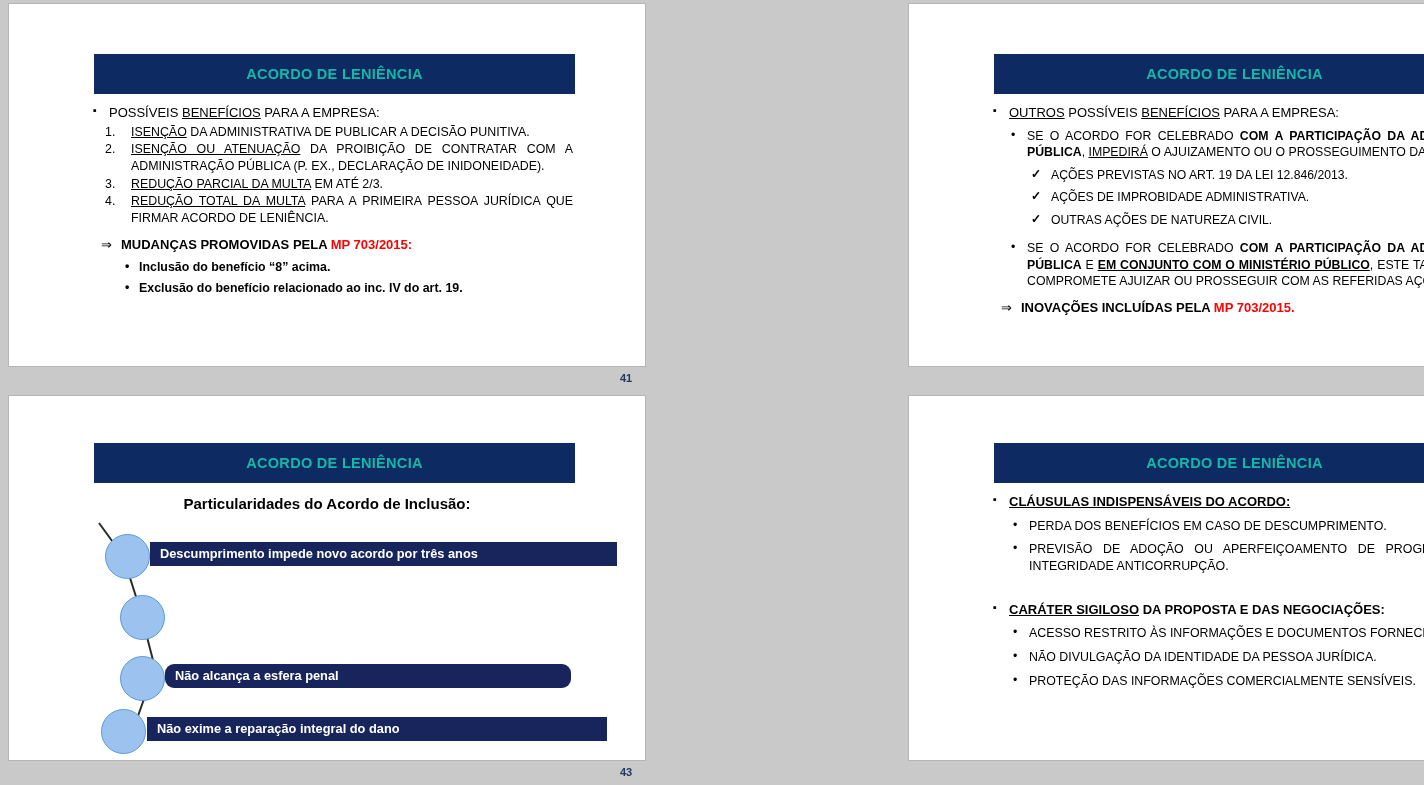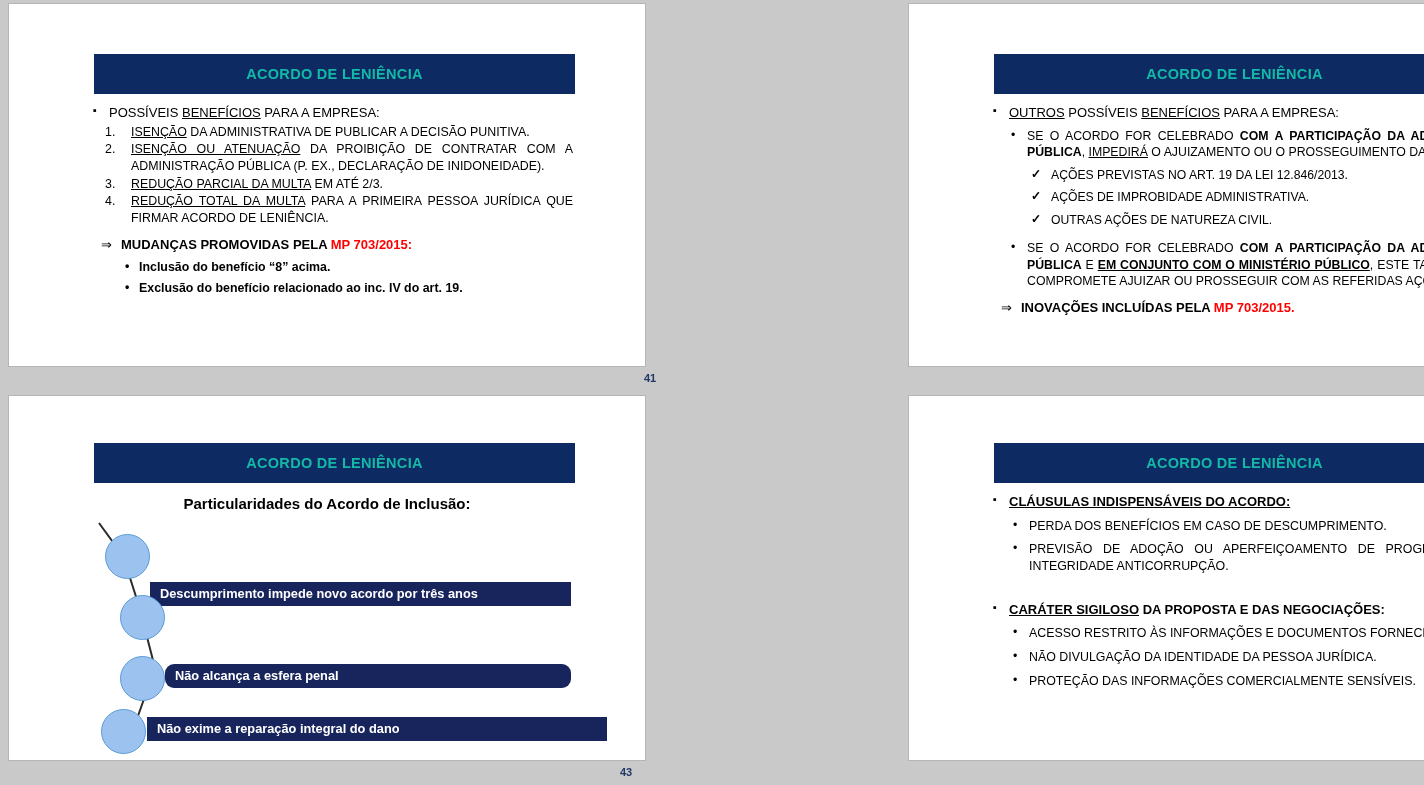--- a/index.html
+++ b/index.html
@@ -28,21 +28,21 @@
   .s41 { left: 8px; top: 3px; width: 638px; height: 364px; }
   .s42 { left: 130px; top: 3px; width: 638px; height: 364px; }
   .s43 { left: 8px; top: 3px; width: 638px; height: 366px; }
   .s44 { left: 130px; top: 3px; width: 638px; height: 366px; }
   .pagenum {
     position: absolute;
     font-size: 11px;
     font-weight: bold;
     color: #1f3864;
   }
-  .p41 { left: 644px; top: 372px; }
+  .p41 { left: 620px; top: 372px; }
   .p43 { left: 620px; top: 374px; }
 
   .title-bar {
     background: #0e2a62;
     color: #14b8a6;
     text-align: center;
     font-weight: bold;
     font-size: 14.5px;
     letter-spacing: 0.3px;
     padding: 12px 0 12px 0;
@@ -236,21 +236,21 @@
 
   <div class="slide-cell">
     <div class="slide s43">
       <div class="title-bar">ACORDO DE LENIÊNCIA</div>
       <div class="diag-title">Particularidades do Acordo de Inclusão:</div>
       <div class="diagram">
         <svg class="diag-svg" width="486" height="230">
           <polyline points="6,5 30,38 46,88 62,150 40,212" fill="none" stroke="#2b2b2b" stroke-width="2"></polyline>
         </svg>
         <div class="circle" style="left:12px; top:16px;"></div>
-        <div class="bar" style="left:57px; top:24px; width:421px;margin-top:40px;">Descumprimento impede novo acordo por três anos</div>
+        <div class="bar" style="left:57px; top:24px; width:467px;">Descumprimento impede novo acordo por três anos</div>
         <div class="circle" style="left:27px; top:77px;"></div>
         <div class="circle" style="left:27px; top:138px;"></div>
         <div class="bar" style="left:72px; top:146px; width:406px;border-radius:9px;">Não alcança a esfera penal</div>
         <div class="circle" style="left:8px; top:191px;"></div>
         <div class="bar" style="left:54px; top:199px; width:460px;">Não exime a reparação integral do dano</div>
       </div>
     </div>
     <div class="pagenum p43">43</div>
   </div>
 

